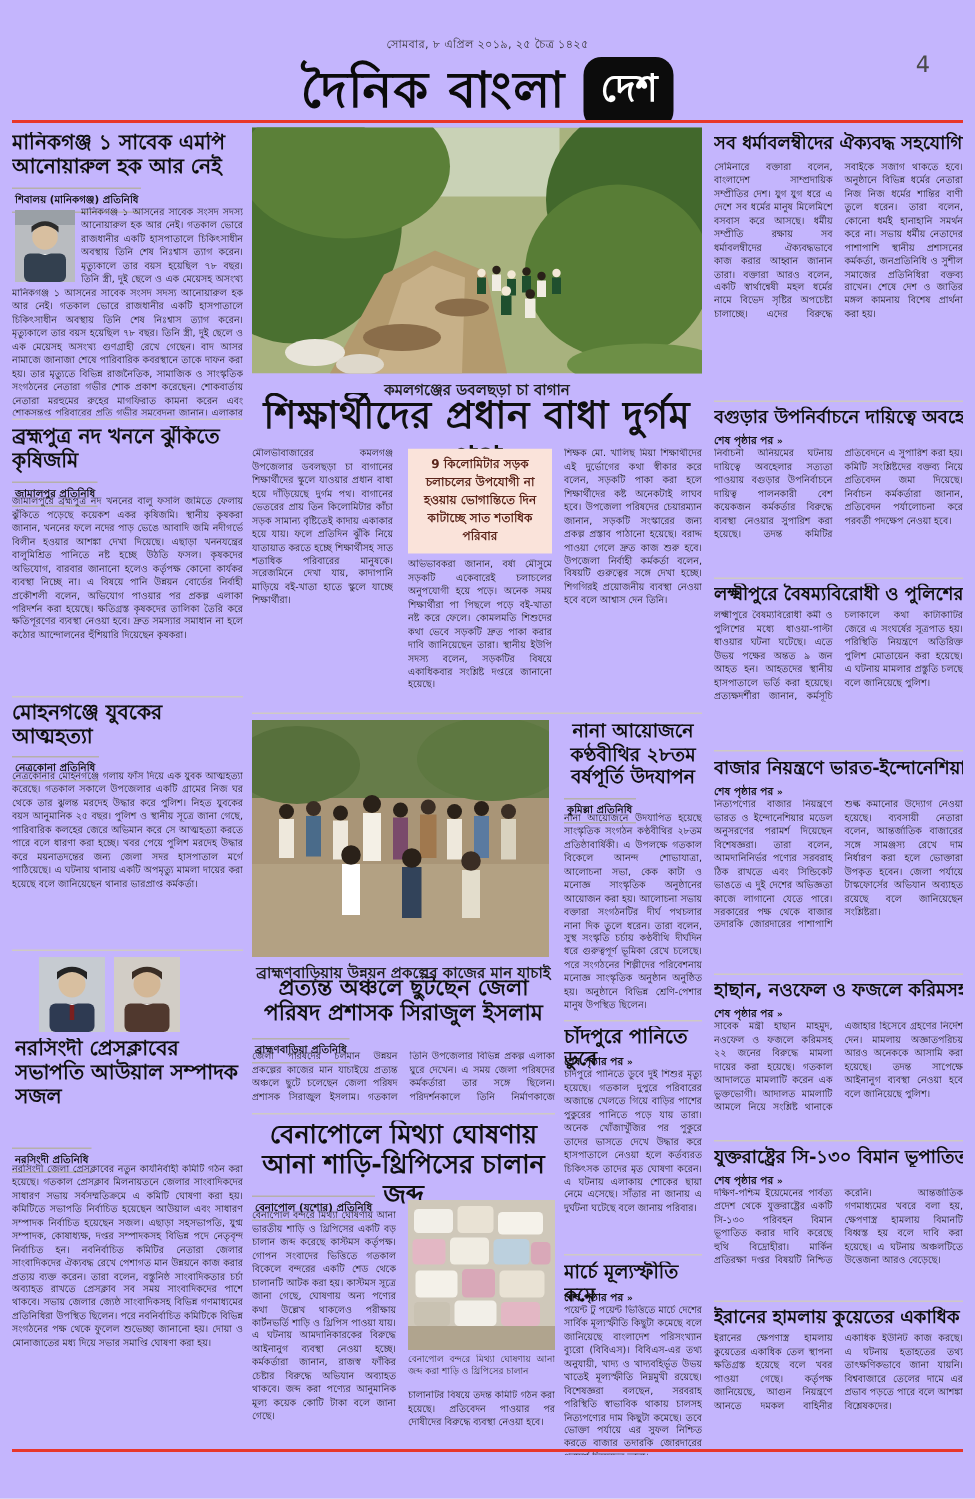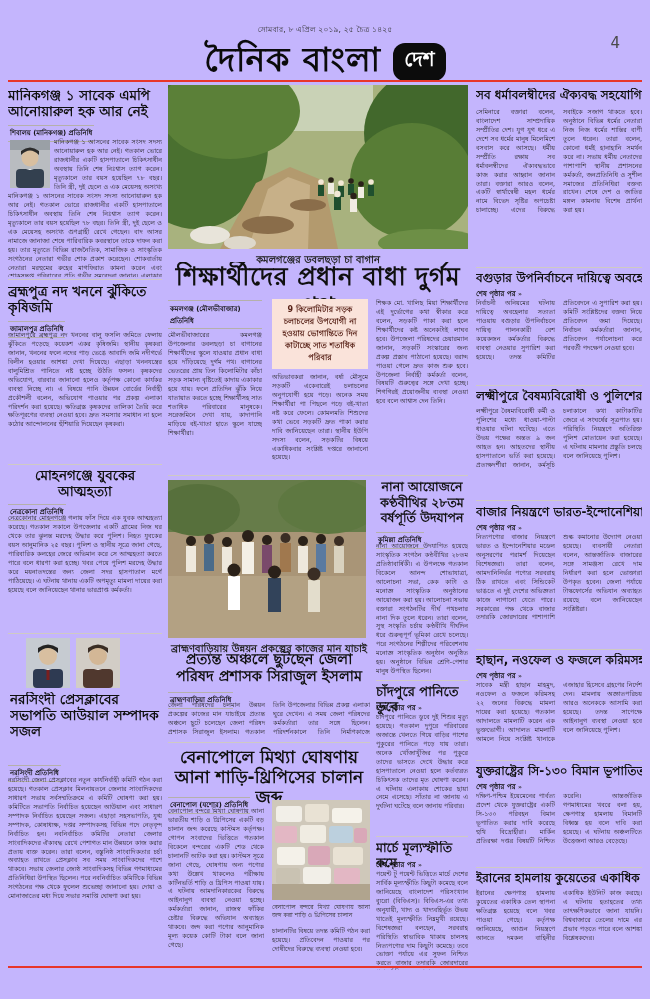--- a/index.html
+++ b/index.html
@@ -2,21 +2,21 @@
 <html lang="bn"><head>
 <meta charset="utf-8">
 <style>
   html,body{margin:0;padding:0;background:#e9e9e9;}
   .page{position:relative;width:650px;height:999px;margin:0 auto;background:#c4b5fd;
         font-family:"DejaVu Sans",sans-serif;color:#1a1a1a;overflow:hidden;}
   .abs{position:absolute;overflow:hidden;}
   .dateline{top:24px;left:0;width:650px;text-align:center;font-size:7.5px;color:#333;letter-spacing:.2px;}
   .logorow{top:34px;left:0;width:650px;text-align:center;height:46px;}
   .logo-text{font-size:33px;font-weight:bold;color:#0b0b0b;letter-spacing:1px;vertical-align:middle;}
-  .logo-badge{display:inline-block;background:#0c0c0c;color:#fff;font-size:20px;font-weight:bold;
+  .logo-badge{display:inline-block;background:#0c0c0c;color:#fff;font-size:25px;font-weight:bold;
               border-radius:12px;padding:1px 11px 4px;margin-left:7px;vertical-align:middle;}
   .pagenum{top:34px;right:28px;font-size:15px;color:#4a4a4a;letter-spacing:2px;}
   .rule-red{height:2px;background:#e8362a;}
   .sep{height:1px;background:#cfcac4;}
   .hl{font-weight:bold;color:#101010;line-height:1.18;}
   .hl-l{font-size:13.5px;}
   .hl-s{font-size:12.5px;line-height:1.25;}
   .hl-main{font-size:25px;text-align:center;letter-spacing:.5px;}
   .hl-c{font-size:17px;text-align:center;}
   .hl-m{font-size:14.5px;text-align:center;}
@@ -62,21 +62,21 @@
   <div class="abs body" style="top:192px;left:8px;width:154px;height:85px;">মানিকগঞ্জ ১ আসনের সাবেক সংসদ সদস্য আনোয়ারুল হক আর নেই। গতকাল ভোরে রাজধানীর একটি হাসপাতালে চিকিৎসাধীন অবস্থায় তিনি শেষ নিঃশ্বাস ত্যাগ করেন। মৃত্যুকালে তার বয়স হয়েছিল ৭৮ বছর। তিনি স্ত্রী, দুই ছেলে ও এক মেয়েসহ অসংখ্য গুণগ্রাহী রেখে গেছেন। বাদ আসর নামাজে জানাজা শেষে পারিবারিক কবরস্থানে তাকে দাফন করা হয়। তার মৃত্যুতে বিভিন্ন রাজনৈতিক, সামাজিক ও সাংস্কৃতিক সংগঠনের নেতারা গভীর শোক প্রকাশ করেছেন। শোকবার্তায় নেতারা মরহুমের রুহের মাগফিরাত কামনা করেন এবং শোকসন্তপ্ত পরিবারের প্রতি গভীর সমবেদনা জানান। এলাকার উন্নয়নে তার অবদানের কথা স্মরণ করেন স্থানীয় বাসিন্দারা।</div>
   <div class="abs sep" style="top:279px;left:8px;width:154px;"></div>
 
   <div class="abs hl hl-l" style="top:284px;left:8px;width:154px;">ব্রহ্মপুত্র নদ খননে ঝুঁকিতে কৃষিজমি</div>
   <div class="abs" style="top:316px;left:8px;width:154px;">
     <span class="byline">জামালপুর প্রতিনিধি</span>
   </div>
   <div class="abs body" style="top:331px;left:8px;width:154px;height:130px;">জামালপুরে ব্রহ্মপুত্র নদ খননের বালু ফসলি জমিতে ফেলায় ঝুঁকিতে পড়েছে কয়েকশ একর কৃষিজমি। স্থানীয় কৃষকরা জানান, খননের ফলে নদের পাড় ভেঙে আবাদি জমি নদীগর্ভে বিলীন হওয়ার আশঙ্কা দেখা দিয়েছে। এছাড়া খননযন্ত্রের বালুমিশ্রিত পানিতে নষ্ট হচ্ছে উঠতি ফসল। কৃষকদের অভিযোগ, বারবার জানানো হলেও কর্তৃপক্ষ কোনো কার্যকর ব্যবস্থা নিচ্ছে না। এ বিষয়ে পানি উন্নয়ন বোর্ডের নির্বাহী প্রকৌশলী বলেন, অভিযোগ পাওয়ার পর প্রকল্প এলাকা পরিদর্শন করা হয়েছে। ক্ষতিগ্রস্ত কৃষকদের তালিকা তৈরি করে ক্ষতিপূরণের ব্যবস্থা নেওয়া হবে। দ্রুত সমস্যার সমাধান না হলে কঠোর আন্দোলনের হুঁশিয়ারি দিয়েছেন কৃষকরা।</div>
   <div class="abs sep" style="top:464px;left:8px;width:154px;"></div>
 
-  <div class="abs hl hl-l" style="top:468px;left:8px;width:154px;text-align:center;">মোহনগঞ্জে যুবকের আত্মহত্যা</div>
+  <div class="abs hl hl-l" style="top:468px;left:8px;width:154px;">মোহনগঞ্জে যুবকের আত্মহত্যা</div>
   <div class="abs" style="top:499px;left:8px;width:154px;">
     <span class="byline">নেত্রকোনা প্রতিনিধি</span>
   </div>
   <div class="abs body" style="top:514px;left:8px;width:154px;height:116px;">নেত্রকোনার মোহনগঞ্জে গলায় ফাঁস দিয়ে এক যুবক আত্মহত্যা করেছে। গতকাল সকালে উপজেলার একটি গ্রামের নিজ ঘর থেকে তার ঝুলন্ত মরদেহ উদ্ধার করে পুলিশ। নিহত যুবকের বয়স আনুমানিক ২৫ বছর। পুলিশ ও স্থানীয় সূত্রে জানা গেছে, পারিবারিক কলহের জেরে অভিমান করে সে আত্মহত্যা করতে পারে বলে ধারণা করা হচ্ছে। খবর পেয়ে পুলিশ মরদেহ উদ্ধার করে ময়নাতদন্তের জন্য জেলা সদর হাসপাতাল মর্গে পাঠিয়েছে। এ ঘটনায় থানায় একটি অপমৃত্যু মামলা দায়ের করা হয়েছে বলে জানিয়েছেন থানার ভারপ্রাপ্ত কর্মকর্তা।</div>
   <div class="abs sep" style="top:633px;left:8px;width:154px;"></div>
 
   <svg class="abs photo" style="top:638px;left:26px;" width="44" height="50" viewBox="0 0 44 50">
     <rect width="44" height="50" fill="#c6cbd1"></rect>
       <circle cx="22" cy="18" r="9" fill="#d8bfa0"></circle>
     <path d="M12 15 q10 -10 20 0 l0 -5 q-10 -7 -20 0 z" fill="#232323"></path>
@@ -126,21 +126,20 @@
       <rect x="166" y="112" width="7" height="13" fill="#1f4f2e"></rect>
         <circle cx="169.5" cy="109" r="3.2" fill="#f3e8d6"></circle>
       <rect x="182" y="114" width="7" height="13" fill="#f0ece2"></rect>
         <circle cx="185.5" cy="111" r="3.2" fill="#2a2119"></circle>
     </g>
     <ellipse cx="262" cy="158" rx="52" ry="14" fill="#6d8f46"></ellipse>
   </svg>
   <div class="abs kicker" style="top:252px;left:168px;width:300px;font-size:10px;">কমলগঞ্জের ডবলছড়া চা বাগান</div>
   <div class="abs hl hl-main" style="top:262px;left:168px;width:300px;">শিক্ষার্থীদের প্রধান বাধা দুর্গম পথ</div>
   <div class="abs" style="top:299px;left:168px;width:94px;height:173px;">
-    <span class="byline">কমলগঞ্জ (মৌলভীবাজার) প্রতিনিধি</span>
     <div class="body" style="height:152px;overflow:hidden;">মৌলভীবাজারের কমলগঞ্জ উপজেলার ডবলছড়া চা বাগানের শিক্ষার্থীদের স্কুলে যাওয়ার প্রধান বাধা হয়ে দাঁড়িয়েছে দুর্গম পথ। বাগানের ভেতরের প্রায় তিন কিলোমিটার কাঁচা সড়ক সামান্য বৃষ্টিতেই কাদায় একাকার হয়ে যায়। ফলে প্রতিদিন ঝুঁকি নিয়ে যাতায়াত করতে হচ্ছে শিক্ষার্থীসহ সাত শতাধিক পরিবারের মানুষকে। সরেজমিনে দেখা যায়, কাদাপানি মাড়িয়ে বই-খাতা হাতে স্কুলে যাচ্ছে শিক্ষার্থীরা।</div>
   </div>
   <div class="abs" style="top:299px;left:272px;width:96px;height:173px;">
     <div class="hibox">9 কিলোমিটার সড়ক চলাচলের উপযোগী না হওয়ায় ভোগান্তিতে দিন কাটাচ্ছে সাত শতাধিক পরিবার</div>
     <div class="body" style="height:104px;overflow:hidden;">অভিভাবকরা জানান, বর্ষা মৌসুমে সড়কটি একেবারেই চলাচলের অনুপযোগী হয়ে পড়ে। অনেক সময় শিক্ষার্থীরা পা পিছলে পড়ে বই-খাতা নষ্ট করে ফেলে। কোমলমতি শিশুদের কথা ভেবে সড়কটি দ্রুত পাকা করার দাবি জানিয়েছেন তারা। স্থানীয় ইউপি সদস্য বলেন, সড়কটির বিষয়ে একাধিকবার সংশ্লিষ্ট দপ্তরে জানানো হয়েছে।</div>
   </div>
   <div class="abs body" style="top:299px;left:376px;width:92px;height:173px;">শিক্ষক মো. খালিছ মিয়া শিক্ষার্থীদের এই দুর্ভোগের কথা স্বীকার করে বলেন, সড়কটি পাকা করা হলে শিক্ষার্থীদের কষ্ট অনেকটাই লাঘব হবে। উপজেলা পরিষদের চেয়ারম্যান জানান, সড়কটি সংস্কারের জন্য প্রকল্প প্রস্তাব পাঠানো হয়েছে। বরাদ্দ পাওয়া গেলে দ্রুত কাজ শুরু হবে। উপজেলা নির্বাহী কর্মকর্তা বলেন, বিষয়টি গুরুত্বের সঙ্গে দেখা হচ্ছে। শিগগিরই প্রয়োজনীয় ব্যবস্থা নেওয়া হবে বলে আশ্বাস দেন তিনি।</div>
   <div class="abs sep" style="top:475px;left:168px;width:300px;"></div>
 
   <svg class="abs photo" style="top:480px;left:168px;" width="198" height="158" viewBox="0 0 198 158">

